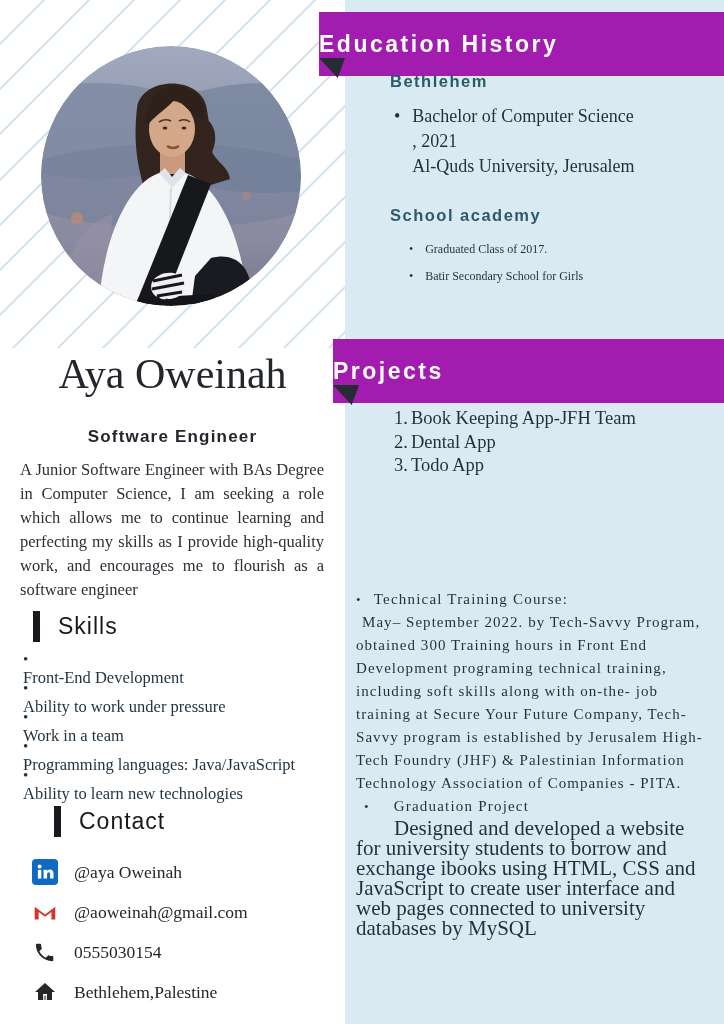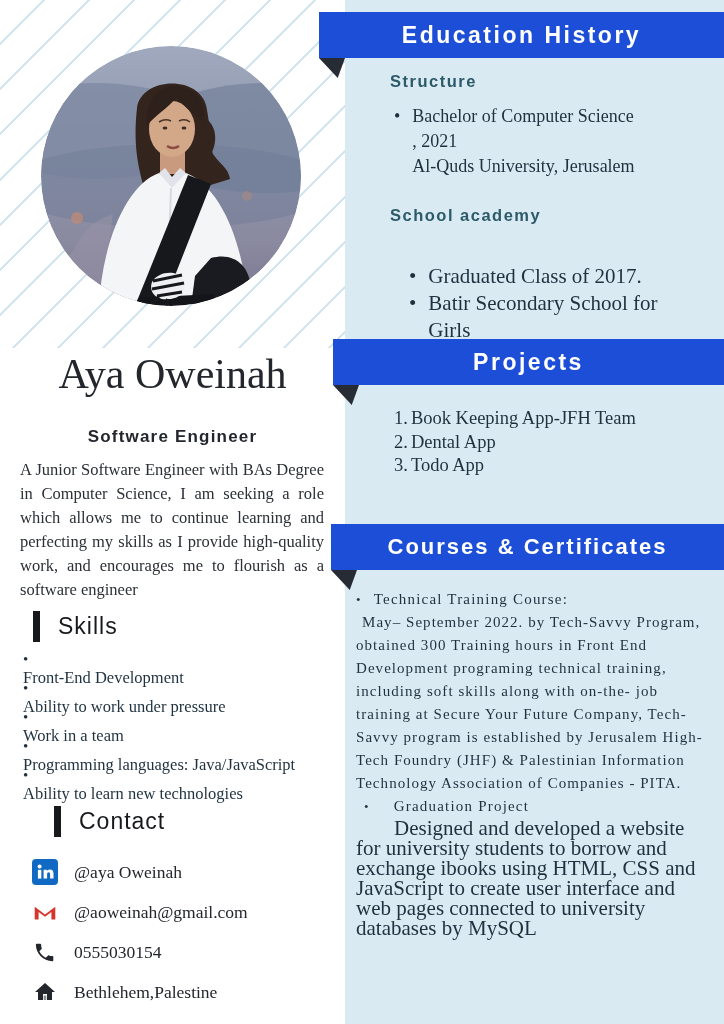--- a/index.html
+++ b/index.html
@@ -18,22 +18,22 @@
       rgba(255,255,255,0) 0 30px,
       #d3e6f0 30px 32px);
   }
   
   .panel {
     position:absolute; left:345px; top:0; width:379px; height:1024px;
     background:#d9eaf2;
   }
   
   .banner {
-    position:absolute; height:46px; background:#1d4ed8;
-    display:flex; align-items:center; justify-content:center;
+    position:absolute; height:64px; background:#a21caf;
+    display:flex; align-items:center; 
     color:#ffffff; font-family:"Liberation Sans", sans-serif;
     font-weight:bold; font-size:23px; letter-spacing:2.5px;
   }
   .banner .fold {
     position:absolute; left:0; top:46px; width:26px; height:20px;
     background:#272b33; clip-path:polygon(0 0, 100% 0, 72% 100%);
   }
   #banner-education { left:319px; top:12px; width:405px; }
   #banner-projects  { left:333px; top:339px; width:391px; }
   #banner-courses   { left:331px; top:524px; width:393px; font-size:22px; letter-spacing:2px; }
@@ -44,22 +44,22 @@
     font-weight:bold; font-size:16.5px; letter-spacing:1.5px; color:#2c5a69;
   }
   #uni-heading { left:390px; top:72px; }
   #school-heading { left:390px; top:206px; }
 
   .edu-item { position:absolute; left:394px; top:104px; width:300px;
     font-size:18px; line-height:25px; display:flex; }
   .dot::before { content:"•"; }
   .edu-item .dot { margin-right:12px; }
 
-  .school-list { position:absolute; left:409px; top:263px; width:272px;
-    font-size:21px; line-height:27px; list-style:none; }
+  .school-list { position:absolute; left:409px; top:236px; width:272px;
+    font-size:12px; line-height:27px; list-style:none; }
   .school-list li { display:flex; }
   .school-list .dot { margin-right:12px; }
 
   .projects-list { position:absolute; left:394px; top:407px; width:320px;
     font-size:18.5px; line-height:23.5px; list-style:none; counter-reset:pn; }
   .projects-list li { counter-increment:pn; }
   .projects-list li::before { content:counter(pn) "."; margin-right:3px; }
 
   .courses-content { position:absolute; left:356px; top:588px; width:352px;
     font-size:15px; color:#1f313e; }
@@ -168,26 +168,22 @@
   </div>
 
   <div class="banner" id="banner-education">
     <span>Education History</span>
     <span class="fold"></span>
   </div>
   <div class="banner" id="banner-projects">
     <span>Projects</span>
     <span class="fold"></span>
   </div>
-  <div class="banner" id="banner-courses">
-    <span>Courses &amp; Certificates</span>
-    <span class="fold"></span>
-  </div>
-
-  <div class="sec-heading" id="uni-heading">Structure</div>
+
+  <div class="sec-heading" id="uni-heading">Bethlehem</div>
   <div class="edu-item">
     <span class="dot"></span>
     <div>
       <div>Bachelor of Computer Science</div>
       <div>, 2021</div>
       <div>Al-Quds University, Jerusalem</div>
     </div>
   </div>
 
   <div class="sec-heading" id="school-heading">School academy</div>

